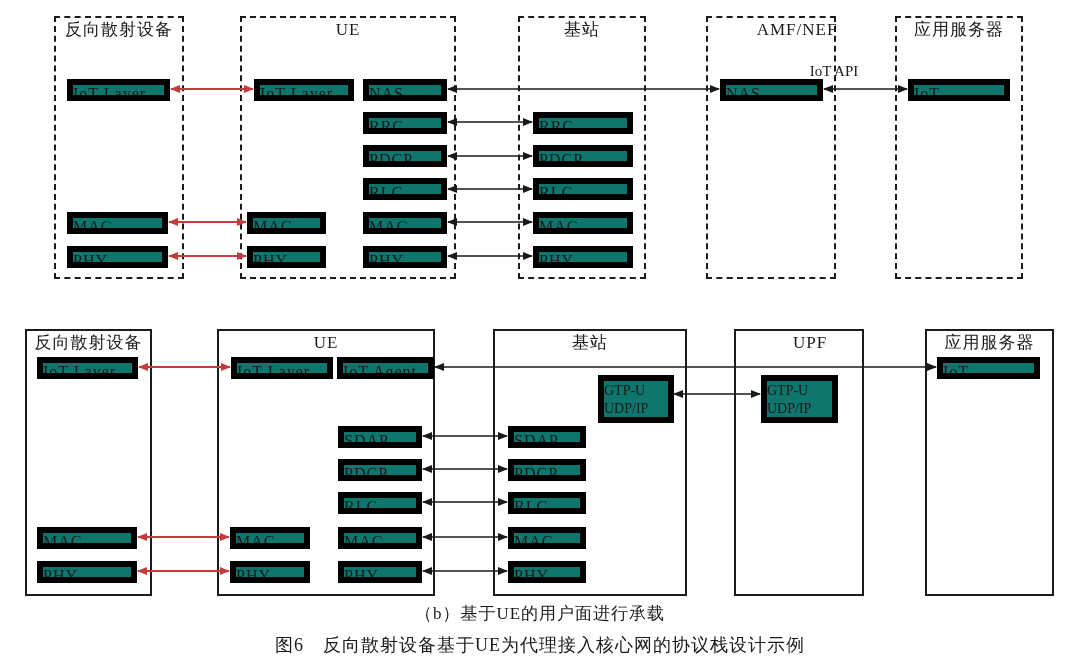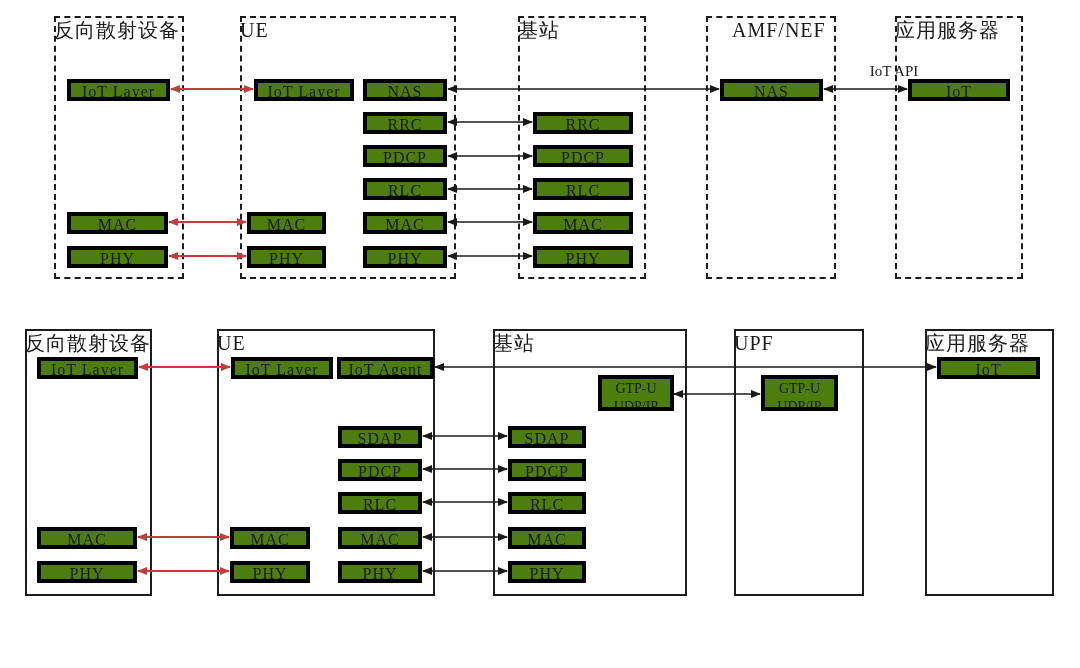--- a/index.html
+++ b/index.html
@@ -2,24 +2,24 @@
 <html><head>
 <meta charset="utf-8">
 <style>
   *{margin:0;padding:0;box-sizing:border-box}
   html,body{background:#ffffff}
   #screen{position:relative;width:1080px;height:668px;background:#fff;overflow:hidden;
           font-family:"Liberation Serif","DejaVu Serif",serif;color:#1a1a1a}
   .cont{position:absolute;background:transparent;z-index:1}
   .dashed{border:2px dashed #1c1c1c}
   .solid{border:2px solid #1c1c1c}
-  .ctitle{position:absolute;text-align:left;font-size:20px;line-height:20px;letter-spacing:1px;z-index:2}
-  .pbox{position:absolute;border:4px solid #000000;background:#4d7c0f;text-align:center;
+  .ctitle{position:absolute;text-align:center;font-size:17px;line-height:20px;letter-spacing:1px;z-index:2}
+  .pbox{position:absolute;border:6px solid #000000;background:#0f766e;text-align:left;
         font-size:16px;line-height:18px;height:22px;letter-spacing:1px;z-index:2;overflow:hidden}
-  .pbox2{height:36px;font-size:14px;line-height:18px;letter-spacing:0;padding-top:1px}
+  .pbox2{height:48px;font-size:14px;line-height:18px;letter-spacing:0;padding-top:1px}
   .pbox2 span{display:block}
   .lbl{position:absolute;font-size:15px;text-align:center;z-index:4;background:transparent}
   .cap{position:absolute;font-size:17px;text-align:center;letter-spacing:1px;z-index:2}
   .figcap{font-size:18px}
   svg.overlay{position:absolute;left:0;top:0;z-index:3;pointer-events:none}
 </style>
 </head>
 <body>
 
 <div id="screen">
@@ -53,21 +53,21 @@
 
   <div class="pbox" style="left:533px;top:112px;width:100px">RRC</div>
   <div class="pbox" style="left:533px;top:145px;width:100px">PDCP</div>
   <div class="pbox" style="left:533px;top:178px;width:100px">RLC</div>
   <div class="pbox" style="left:533px;top:212px;width:100px">MAC</div>
   <div class="pbox" style="left:533px;top:246px;width:100px">PHY</div>
 
   <div class="pbox" style="left:720px;top:79px;width:103px">NAS</div>
   <div class="pbox" style="left:908px;top:79px;width:102px">IoT</div>
 
-  <div class="lbl" style="left:850px;top:63px;width:88px">IoT API</div>
+  <div class="lbl" style="left:790px;top:63px;width:88px">IoT API</div>
 
 
   <div class="cont solid" style="left:25px;top:329px;width:127px;height:267px"></div>
   <div class="cont solid" style="left:217px;top:329px;width:218px;height:267px"></div>
   <div class="cont solid" style="left:493px;top:329px;width:194px;height:267px"></div>
   <div class="cont solid" style="left:734px;top:329px;width:130px;height:267px"></div>
   <div class="cont solid" style="left:925px;top:329px;width:129px;height:267px"></div>
 
   <div class="ctitle" style="left:25px;top:333px;width:127px">反向散射设备</div>
   <div class="ctitle" style="left:217px;top:333px;width:218px">UE</div>
@@ -100,20 +100,22 @@
     <span>GTP-U</span>
     <span>UDP/IP</span>
   </div>
   <div class="pbox pbox2" style="left:761px;top:375px;width:77px">
     <span>GTP-U</span>
     <span>UDP/IP</span>
   </div>
 
   <div class="pbox" style="left:937px;top:357px;width:103px">IoT</div>
 
+  <div class="cap" style="left:100px;top:602px;width:880px">（b）基于UE的用户面进行承载</div>
+  <div class="cap figcap" style="left:0px;top:633px;width:1080px">图6　反向散射设备基于UE为代理接入核心网的协议栈设计示例</div>
 
   <svg class="overlay" width="1080" height="668">
     <defs>
       <marker id="ah-black" markerWidth="10" markerHeight="8" refX="9" refY="4" orient="auto-start-reverse" markerUnits="userSpaceOnUse">
         <path d="M0,0 L10,4 L0,8 z" fill="#1a1a1a"></path>
       </marker>
       <marker id="ah-red" markerWidth="10" markerHeight="8" refX="9" refY="4" orient="auto-start-reverse" markerUnits="userSpaceOnUse">
         <path d="M0,0 L10,4 L0,8 z" fill="#c43c3c"></path>
       </marker>
     </defs>

